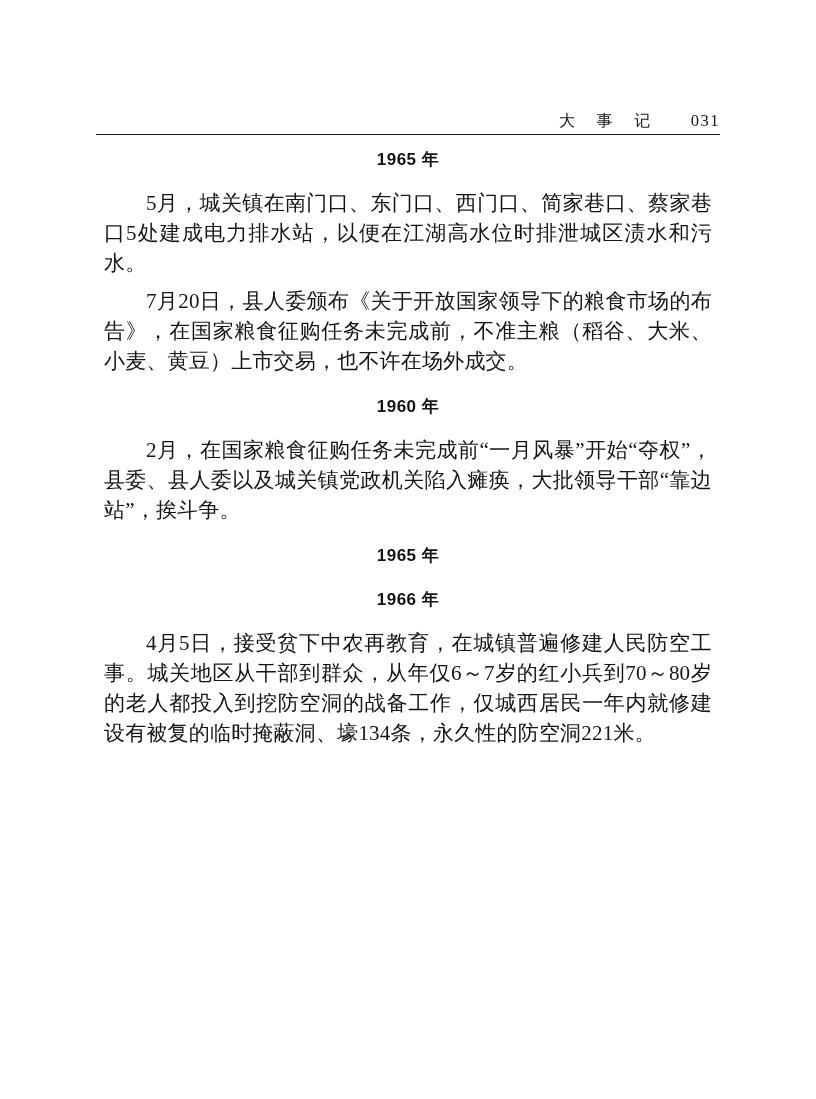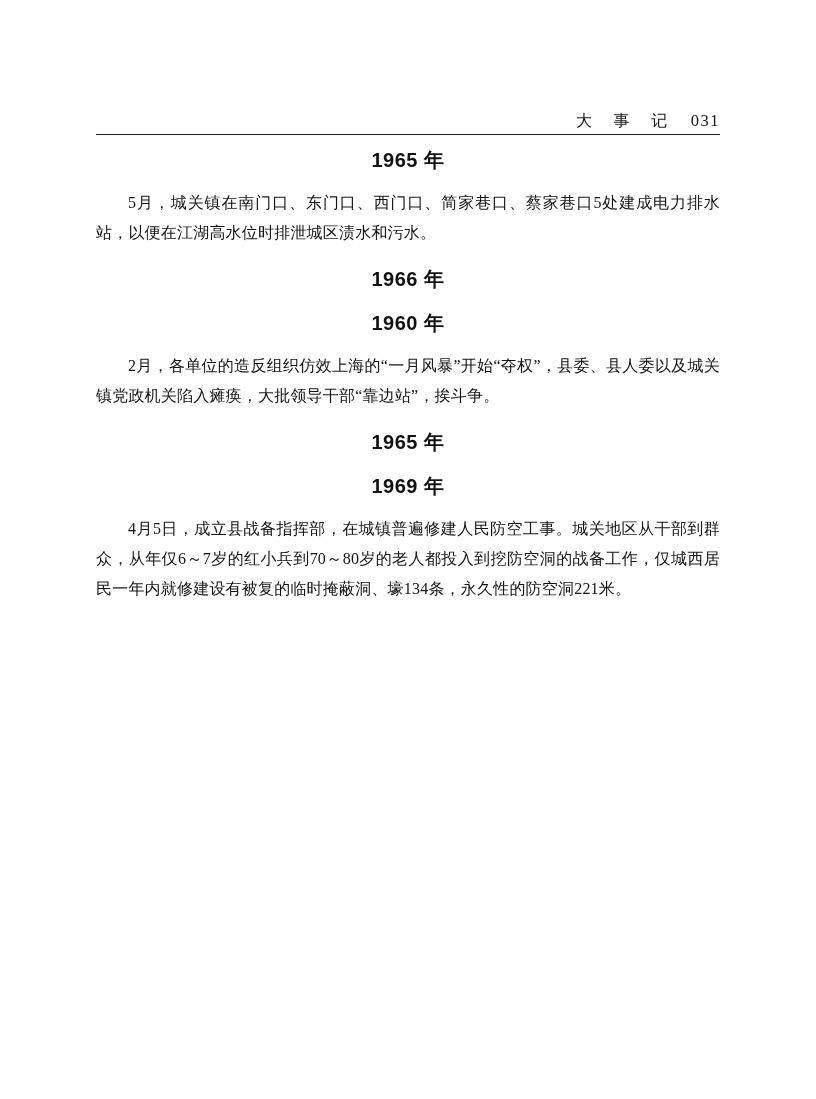--- a/index.html
+++ b/index.html
@@ -28,41 +28,41 @@
     padding-top: 112px;
     padding-bottom: 4px;
     border-bottom: 1.7px solid #1c1c1c;
     font-size: 16px;
     line-height: 18px;
   }
   .header-title {
     letter-spacing: 1.35em;
   }
   .header-page-number {
-    margin-left: 2px;
+    margin-left: 19px;
     letter-spacing: 1.5px;
     font-size: 16.5px;
   }
   .year-heading {
     font-family: "Liberation Sans", "DejaVu Sans", sans-serif;
     font-weight: 600;
-    font-size: 20px;
+    font-size: 17px;
     line-height: 26px;
     text-align: center;
     letter-spacing: 0.5px;
     margin: 18px 0 15px 0;
     color: #121212;
   }
   section:first-of-type .year-heading {
     margin-top: 12px;
   }
   .body-para {
-    font-size: 16px;
+    font-size: 21px;
     line-height: 30px;
-    margin: 0;
+    margin: 8px;
     text-align: justify;
     text-indent: 2em;
     letter-spacing: 0.2px;
     color: #141414;
   }
 </style>
 </head>
 <body>
 
 <div class="page">
@@ -70,35 +70,35 @@
   <header class="page-header">
     <span class="header-title">大事记</span>
     <span class="header-page-number">031</span>
   </header>
 
   <main>
 
     <section>
       <h2 class="year-heading">1965 年</h2>
       <p class="body-para">5月，城关镇在南门口、东门口、西门口、简家巷口、蔡家巷口5处建成电力排水站，以便在江湖高水位时排泄城区渍水和污水。</p>
+      <p class="body-para">7月20日，县人委颁布《关于开放国家领导下的粮食市场的布告》，在国家粮食征购任务未完成前，不准主粮（稻谷、大米、小麦、黄豆）上市交易，也不许在场外成交。</p>
     </section>
 
     <section>
-      <h2 class="year-heading">1966 年</h2>
     </section>
 
     <section>
       <h2 class="year-heading">1960 年</h2>
-      <p class="body-para">2月，各单位的造反组织仿效上海的“一月风暴”开始“夺权”，县委、县人委以及城关镇党政机关陷入瘫痪，大批领导干部“靠边站”，挨斗争。</p>
+      <p class="body-para">2月，在国家粮食征购任务未完成前“一月风暴”开始“夺权”，县委、县人委以及城关镇党政机关陷入瘫痪，大批领导干部“靠边站”，挨斗争。</p>
     </section>
 
     <section>
       <h2 class="year-heading">1965 年</h2>
     </section>
 
     <section>
-      <h2 class="year-heading">1969 年</h2>
-      <p class="body-para">4月5日，成立县战备指挥部，在城镇普遍修建人民防空工事。城关地区从干部到群众，从年仅6～7岁的红小兵到70～80岁的老人都投入到挖防空洞的战备工作，仅城西居民一年内就修建设有被复的临时掩蔽洞、壕134条，永久性的防空洞221米。</p>
+      <h2 class="year-heading">1966 年</h2>
+      <p class="body-para">4月5日，接受贫下中农再教育，在城镇普遍修建人民防空工事。城关地区从干部到群众，从年仅6～7岁的红小兵到70～80岁的老人都投入到挖防空洞的战备工作，仅城西居民一年内就修建设有被复的临时掩蔽洞、壕134条，永久性的防空洞221米。</p>
     </section>
 
   </main>
 
 </div>
 
 </body></html>

